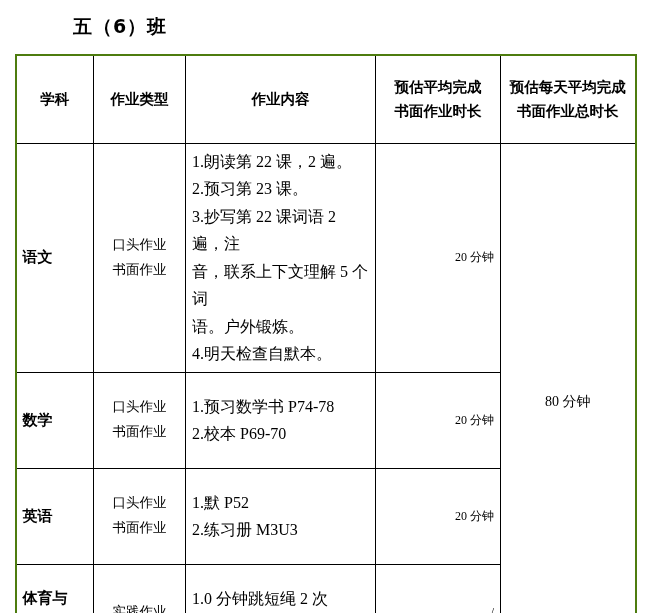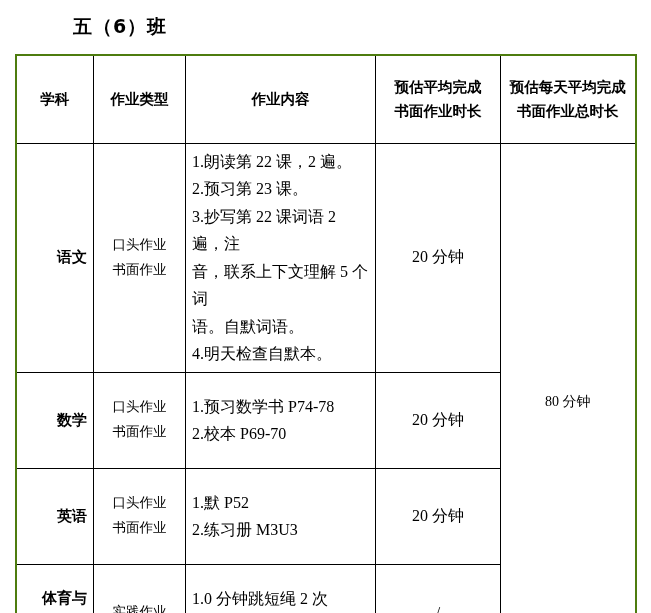--- a/index.html
+++ b/index.html
@@ -61,41 +61,41 @@
   .col-total { width: 135px; }
 
   thead td {
     text-align: center;
     font-weight: bold;
     font-size: 14.5px;
     line-height: 1.7;
     height: 88px;
   }
   .subject-cell {
-    text-align: right;
+    text-align: left;
     font-weight: bold;
     font-size: 15px;
     line-height: 1.9;
     margin-top: 42px;
   }
   .type-cell {
     text-align: center;
     font-size: 13.5px;
     line-height: 1.85;
   }
   .content-cell {
     text-align: left;
     font-size: 16px;
     line-height: 1.72;
     padding-left: 8px;
     padding-right: 4px;
   }
   .time-cell {
-    text-align: center;
-    font-size: 16px;
+    text-align: right;
+    font-size: 12px;
   }
   .total-cell {
     text-align: center;
     font-size: 14px;
   }
   .row-1 td { height: 123px; }
   .row-2 td { height: 96px; }
   .row-3 td { height: 96px; }
   .row-4 td { height: 98px; }
   .content-cell div { white-space: normal; }
@@ -137,21 +137,21 @@
         <td class="subject-cell">语文</td>
         <td class="type-cell">
           <div>口头作业</div>
           <div>书面作业</div>
         </td>
         <td class="content-cell">
           <div>1.朗读第 22 课，2 遍。</div>
           <div>2.预习第 23 课。</div>
           <div>3.抄写第 22 课词语 2 遍，注</div>
           <div>音，联系上下文理解 5 个词</div>
-          <div>语。自默词语。</div>
+          <div>语。户外锻炼。</div>
           <div>4.明天检查自默本。</div>
         </td>
         <td class="time-cell">20 分钟</td>
         <td class="total-cell" rowspan="4">80 分钟</td>
       </tr>
 
       <tr class="row-2">
         <td class="subject-cell">数学</td>
         <td class="type-cell">
           <div>口头作业</div>

